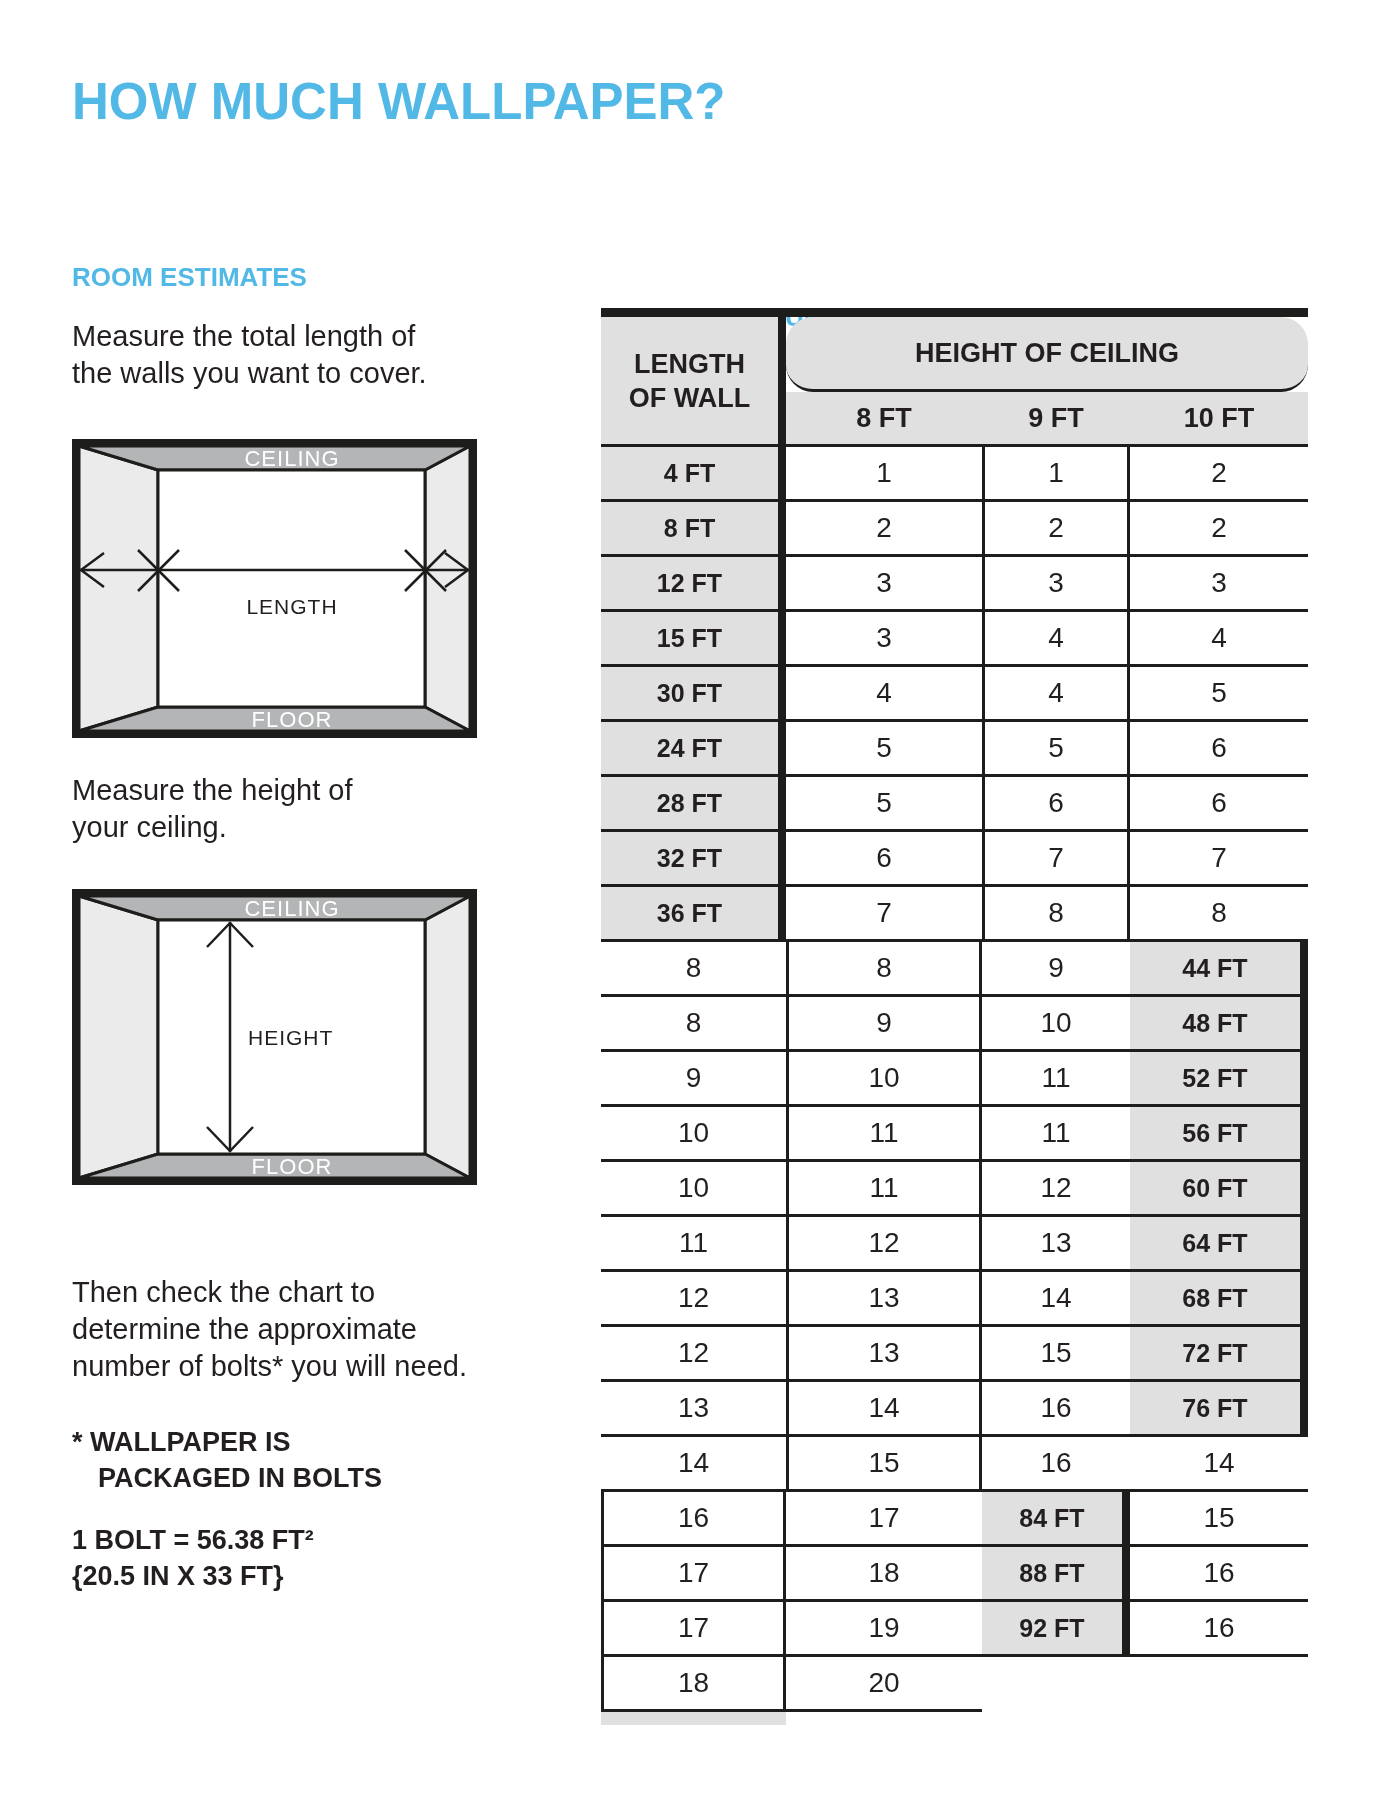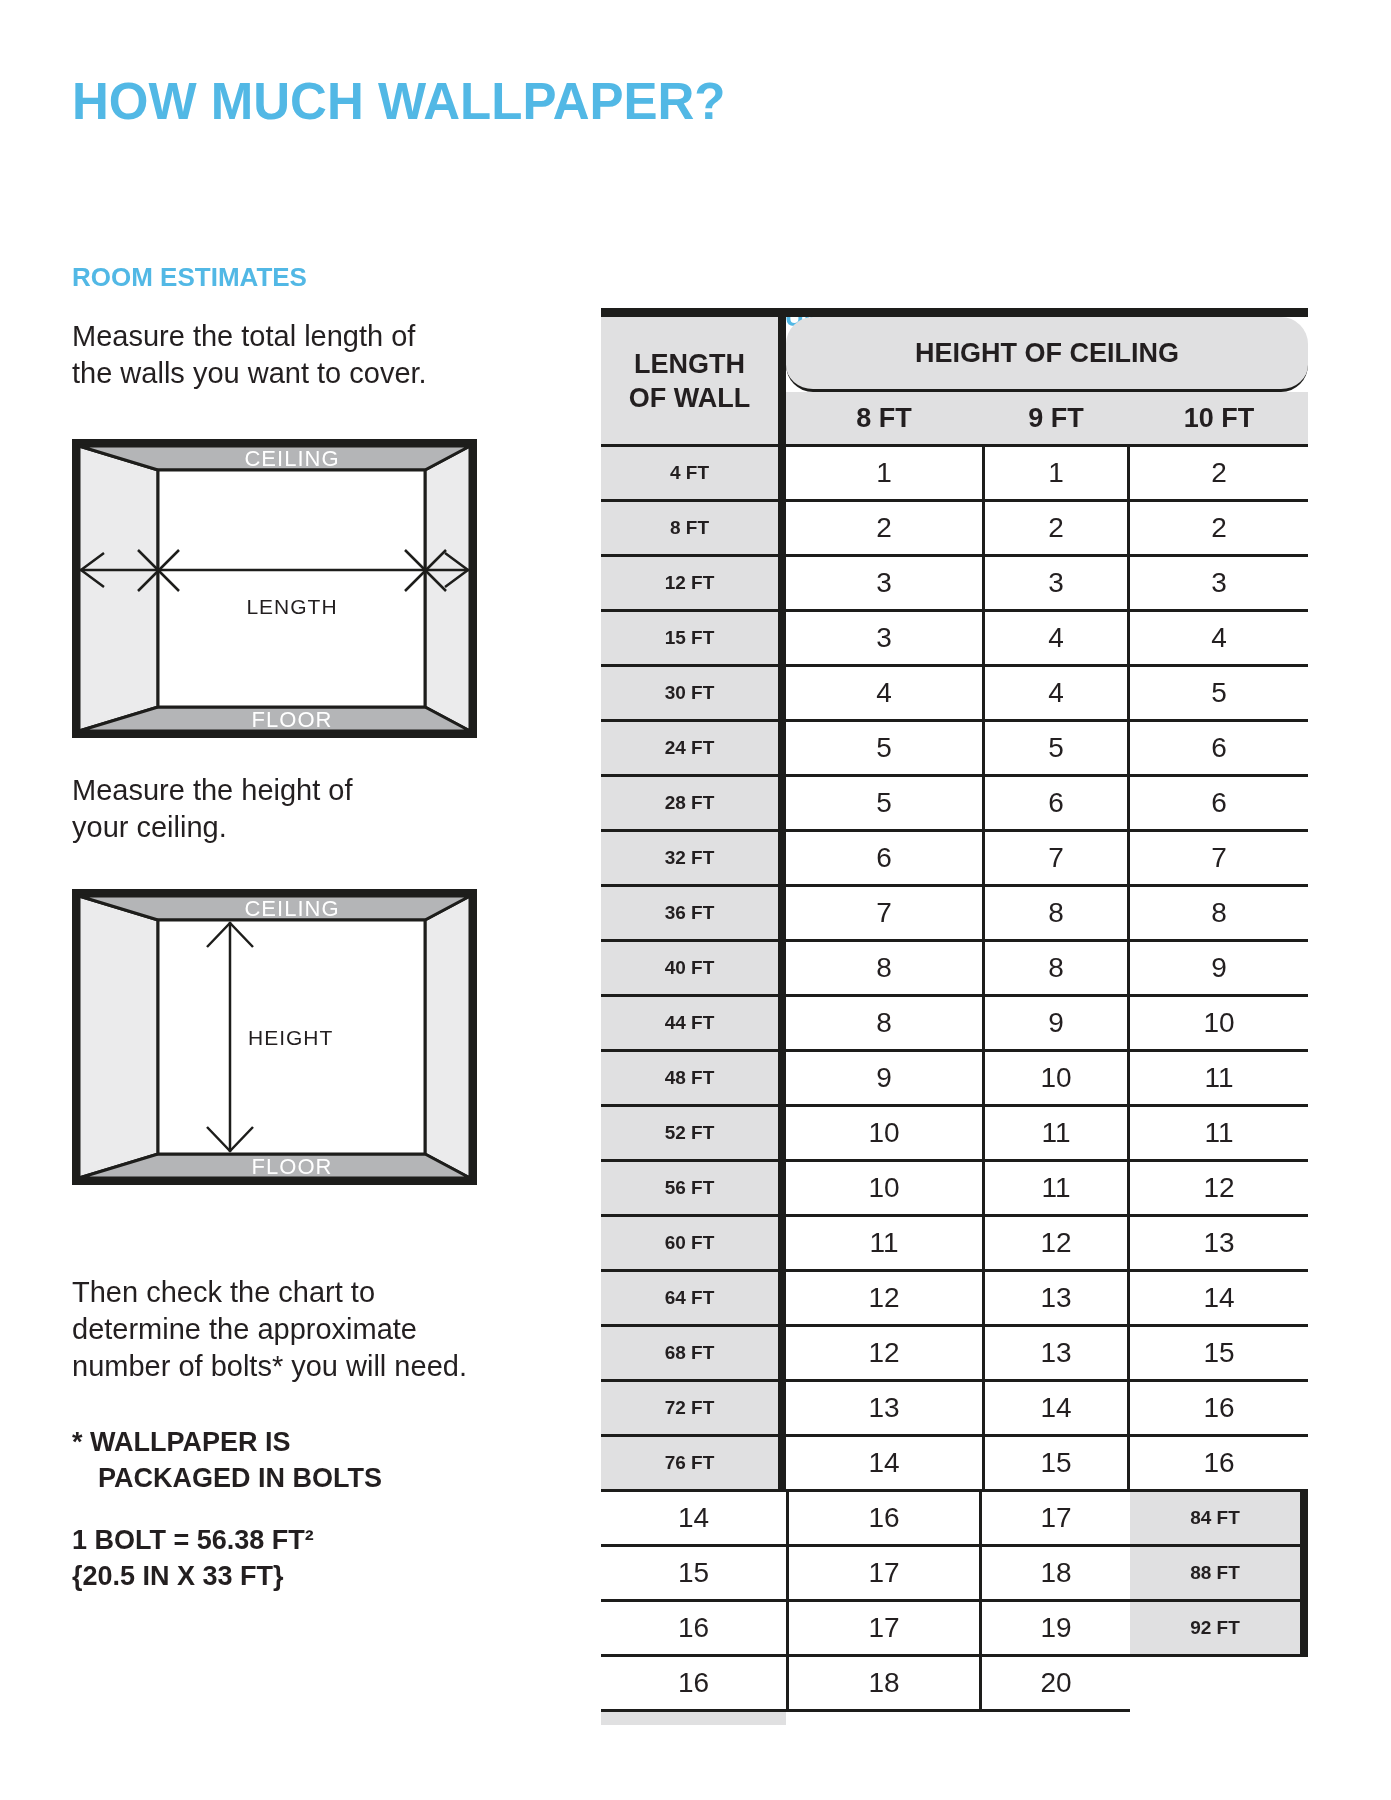--- a/index.html
+++ b/index.html
@@ -53,21 +53,21 @@
     font-weight:bold;font-size:27px;text-align:center;white-space:pre-line;line-height:34px;
   }
   .group-header{
     grid-column:2/5;grid-row:1;background:var(--cellgray);
     font-weight:bold;font-size:27px;border-radius:27px;
   }
   .col-header{
     background:var(--cellgray);font-weight:bold;font-size:27px;
   }
   .rowlabel{
-    background:var(--cellgray);font-weight:bold;font-size:19px;
+    background:var(--cellgray);font-weight:bold;font-size:25px;
     border-right:8px solid var(--line);
   }
   .num{font-size:28px;}
   .mid{border-left:3px solid var(--line);border-right:3px solid var(--line);}
   .table-foot-sliver{
     left:601px;top:1712px;width:185px;height:13px;background:var(--cellgray);
   }
   
   .diagram{display:block;}
   .diagram text{font-family:"Liberation Sans",sans-serif;}
@@ -182,21 +182,20 @@
       <div class="cell num mid">6</div>
       <div class="cell num">6</div>
       <div class="cell rowlabel">32 FT</div>
       <div class="cell num">6</div>
       <div class="cell num mid">7</div>
       <div class="cell num">7</div>
       <div class="cell rowlabel">36 FT</div>
       <div class="cell num">7</div>
       <div class="cell num mid">8</div>
       <div class="cell num">8</div>
-      <div class="cell rowlabel">40 FT</div>
       <div class="cell num">8</div>
       <div class="cell num mid">8</div>
       <div class="cell num">9</div>
       <div class="cell rowlabel">44 FT</div>
       <div class="cell num">8</div>
       <div class="cell num mid">9</div>
       <div class="cell num">10</div>
       <div class="cell rowlabel">48 FT</div>
       <div class="cell num">9</div>
       <div class="cell num mid">10</div>

